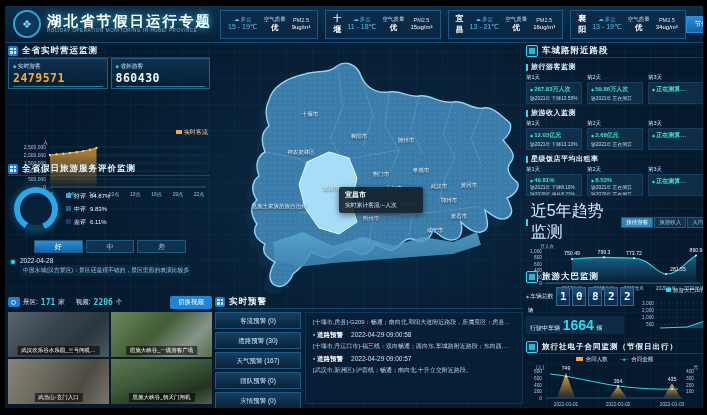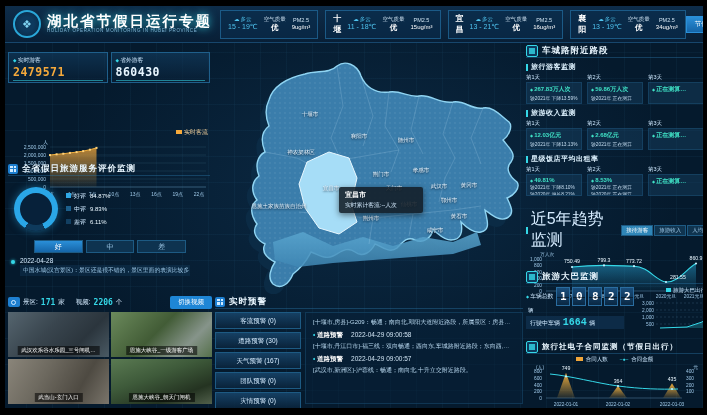--- a/index.html
+++ b/index.html
@@ -53,21 +53,21 @@
   .ph .ico{width:10px;height:10px;background:#1e7fd0;border-radius:2px;flex:0 0 auto;
     display:grid;grid-template-columns:1fr 1fr;grid-template-rows:1fr 1fr;gap:1px;padding:2px;box-sizing:border-box;}
   .ph .ico i{background:#cfeaff;display:block;}
   .ph .ico2{width:10px;height:10px;border:1px solid #35d8e8;border-radius:2px;flex:0 0 auto;
     background:#0d3a5c;position:relative;}
   .ph .ico2::after{content:'';position:absolute;left:2px;top:2px;right:2px;bottom:2px;background:#35d8e8;opacity:.8;}
   .ph .t{font-size:8.5px;font-weight:bold;color:#eaf7ff;letter-spacing:1px;white-space:nowrap;}
 
   
   .p-realtime{left:8px;top:44px;width:202px;height:132px;}
-  .stats{display:flex;gap:3px;margin-top:8px;}
+  .stats{display:flex;gap:3px;margin-top:0;}
   .scard{flex:1;border:1px solid #1f5f8b;box-sizing:border-box;height:31px;padding:3px 4px 2px;
     background:linear-gradient(180deg,rgba(20,66,104,.55),rgba(8,30,52,.55));}
   .scard .lab{font-size:5.8px;color:#cfe9ff;white-space:nowrap;}
   .scard .lab::before{content:'◆ ';color:#35d8e8;font-size:4.5px;}
   .scard .num{font-family:"DejaVu Sans Mono",monospace;font-size:11.5px;font-weight:bold;
     color:#e8f6ff;letter-spacing:.5px;border-bottom:1px solid rgba(53,216,232,.55);line-height:1.3;}
   .scard.orange .num{color:#f5a93b;}
   .leg1{position:absolute;right:2px;top:84px;font-size:6px;color:#ffd9a0;}
   .leg1 i{display:inline-block;width:6px;height:4px;background:#f5a93b;margin-right:2px;}
   .rt-svg{position:absolute;left:0;top:92px;}
@@ -156,21 +156,21 @@
   .hsec .bar{width:2px;height:7px;background:#35d8e8;flex:0 0 auto;}
   .hsec .hl{font-size:7px;font-weight:bold;color:#dff3ff;letter-spacing:.5px;white-space:nowrap;}
   .days{display:flex;gap:5px;margin-top:2px;}
   .daycol{width:56px;flex:0 0 auto;}
   .dlab{font-size:5.5px;color:#cfe9ff;margin-bottom:1px;}
   .dcard{background:rgba(24,66,100,.45);border:1px solid rgba(42,120,170,.25);
     padding:2px 3px;height:22px;box-sizing:border-box;overflow:hidden;}
   .dval{font-size:6px;font-weight:bold;color:#3fe0c5;white-space:nowrap;}
   .dval::before{content:'◆ ';font-size:4px;color:#3fe0c5;}
   .dline{font-size:4.8px;color:#c6ddf0;margin-top:1px;white-space:nowrap;}
-  .trend-head{display:flex;align-items:center;gap:3px;margin-top:13px;}
+  .trend-head{display:flex;align-items:center;gap:3px;margin-top:5px;}
   .ttabs{margin-left:auto;display:flex;gap:1px;overflow:hidden;}
   .ttab{font-size:5.5px;color:#9fc9e8;background:#10344f;border:1px solid #1d5a83;
     padding:1px 4px;white-space:nowrap;cursor:pointer;}
   .ttab.active{background:#2f86b8;color:#fff;}
   .trend-svg text{font-size:4.8px;fill:#9fc9e8;}
   .trend-svg text.pv{fill:#eaf7ff;font-size:5.2px;}
 
   .p-bus{left:526px;top:270px;width:177px;height:68px;}
   .bus-body{display:flex;margin-top:3px;gap:4px;}
   .bus-left{width:102px;flex:0 0 auto;}
@@ -178,21 +178,21 @@
   .tlab{font-size:5.8px;color:#cfe9ff;white-space:nowrap;}
   .tlab::before{content:'◆ ';color:#35d8e8;font-size:4px;}
   .digits{display:flex;gap:2px;}
   .digit{width:12px;height:17px;background:linear-gradient(180deg,#1a4e7c,#0a2843);
     border:1px solid #2a6da0;color:#fff;font:bold 11px "DejaVu Sans Mono",monospace;
     text-align:center;line-height:17px;position:relative;}
   .digit::after{content:'';position:absolute;left:0;right:0;top:50%;height:1px;background:rgba(0,0,0,.45);}
   .bunit{font-size:5.5px;color:#cfe9ff;margin:1px 0 0 2px;}
   .running{margin-top:2px;background:rgba(18,55,88,.6);padding:1px 4px;font-size:6px;
     color:#cfe9ff;width:98px;box-sizing:border-box;white-space:nowrap;}
-  .running b{color:#35d8e8;font-size:10px;font-family:Liberation Mono, monospace;margin:18px 1px;}
+  .running b{color:#35d8e8;font-size:14px;font-family:Liberation Sans, sans-serif;margin:18px 1px;}
   .bus-chart{flex:1;}
   .blegend{font-size:5.5px;color:#cfe9ff;text-align:right;white-space:nowrap;}
   .blegend i{display:inline-block;width:5px;height:4px;background:#35d8e8;margin-right:2px;}
   .bus-svg text{font-size:4.8px;fill:#9fc9e8;}
   .bus-svg text.pv{fill:#eaf7ff;font-size:5.2px;}
 
   .p-contract{left:526px;top:340px;width:177px;height:66px;}
   .clegend{display:flex;justify-content:center;gap:12px;font-size:5.5px;color:#cfe9ff;margin-top:2px;}
   .clegend .lg-bar::before{content:'';display:inline-block;width:7px;height:4px;background:#f0a63a;margin-right:3px;}
   .clegend .lg-line::before{content:'–●–';color:#35d8e8;margin-right:3px;font-size:5px;}
@@ -327,20 +327,29 @@
         <span class="city" style="left: 222px; top: 184px;">咸宁市</span>
         <span class="city" style="left: 66px; top: 160px;">恩施土家族苗族自治州</span>
       </div>
     <div class="tooltip">
       <div class="tt">宜昌市</div>
       <div class="tx">实时累计客流:--人次</div>
     </div>
   </div>
 
   <div class="panel p-realtime">
+    <div class="ph">
+      <span class="ico">
+          <i></i>
+          <i></i>
+          <i></i>
+          <i></i>
+        </span>
+      <span class="t">全省实时营运监测</span>
+    </div>
     <div class="stats">
 
     <div class="scard orange">
           <div class="lab">实时游客</div>
           <div class="num">2479571</div>
         </div>
         <div class="scard">
           <div class="lab">省外游客</div>
           <div class="num">860430</div>
         </div>

